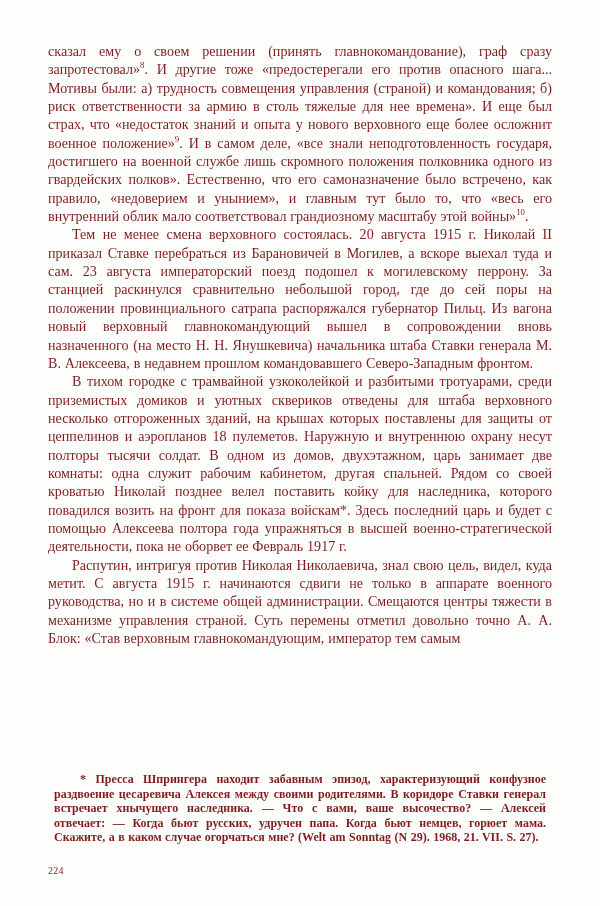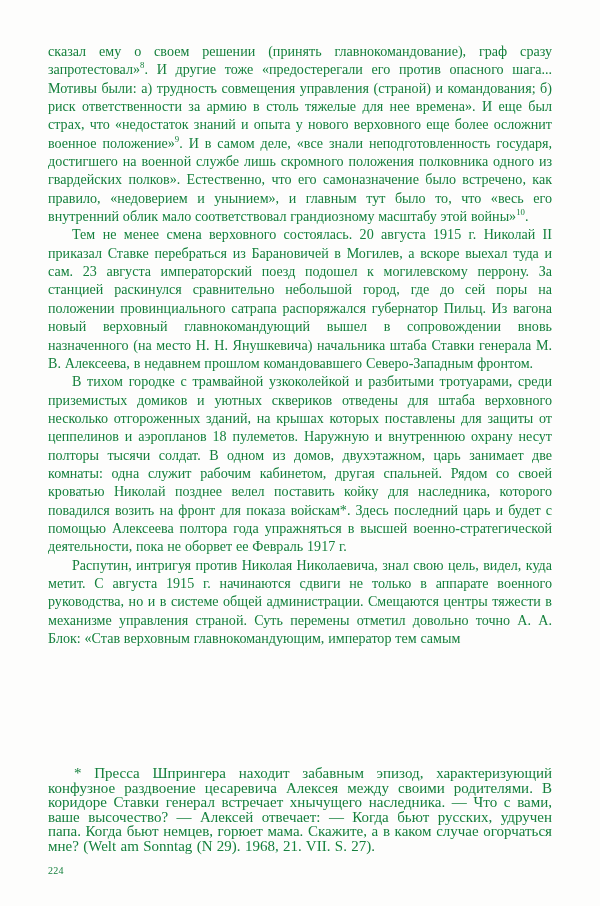--- a/index.html
+++ b/index.html
@@ -7,21 +7,21 @@
     padding: 0;
     background: #ffffff;
   }
   .page {
     position: relative;
     width: 600px;
     height: 906px;
     background: #fdfdfc;
     overflow: hidden;
     font-family: "Liberation Serif", "DejaVu Serif", serif;
-    color: #15803d;
+    color: #7f1d1d;
   }
   .textblock {
     position: absolute;
     left: 48px;
     top: 42px;
     width: 504px;
   }
   p.body-par {
     margin: 0;
     font-size: 14.1px;
@@ -39,26 +39,27 @@
     vertical-align: super;
     line-height: 0;
   }
   .footnote {
     position: absolute;
     left: 48px;
     top: 766px;
     width: 504px;
   }
   p.footnote-par {
-    margin: 0;
-    font-size: 15px;
+    margin: 6px;
+    font-size: 12px;
     line-height: 14.6px;
     text-align: justify;
     text-indent: 26px;
     word-spacing: 0.04em;
+    font-weight: bold;
   }
   .folio {
     position: absolute;
     left: 48px;
     top: 866px;
     font-size: 10px;
     line-height: 1;
     letter-spacing: 0.02em;
   }
 </style>

